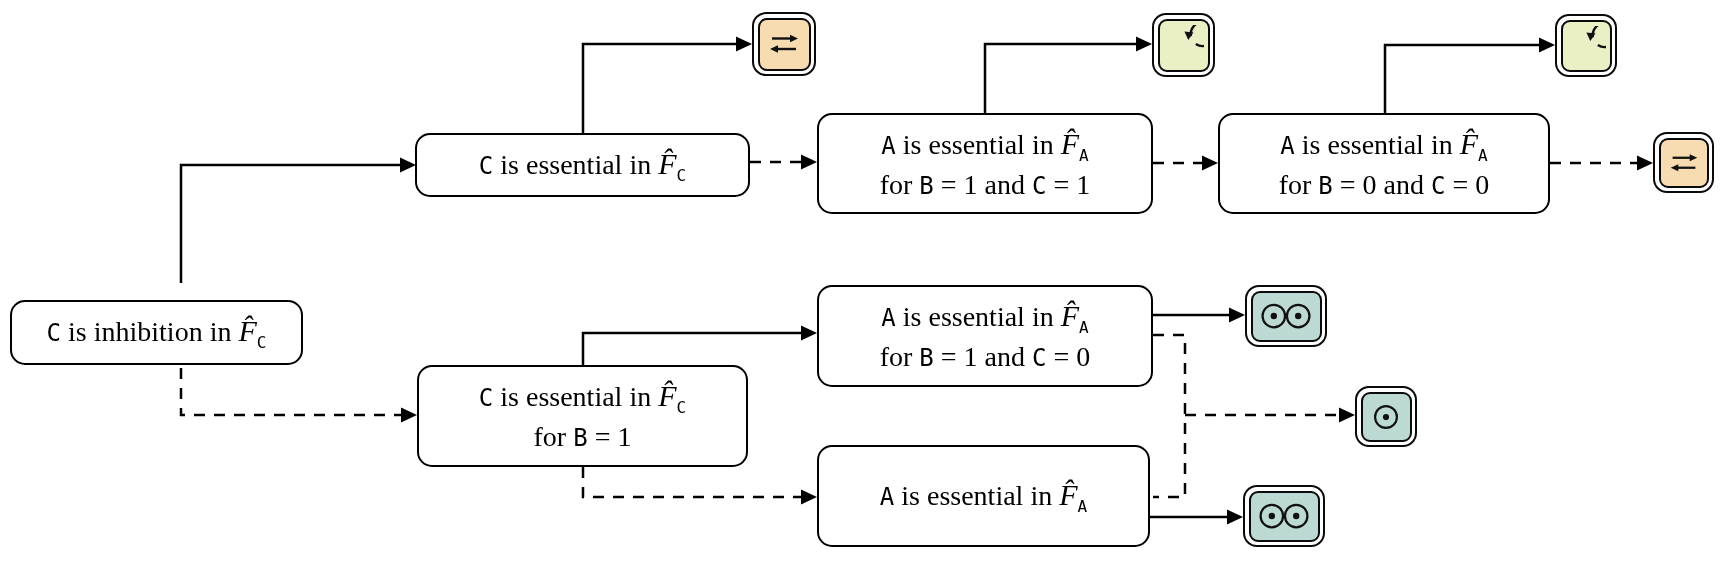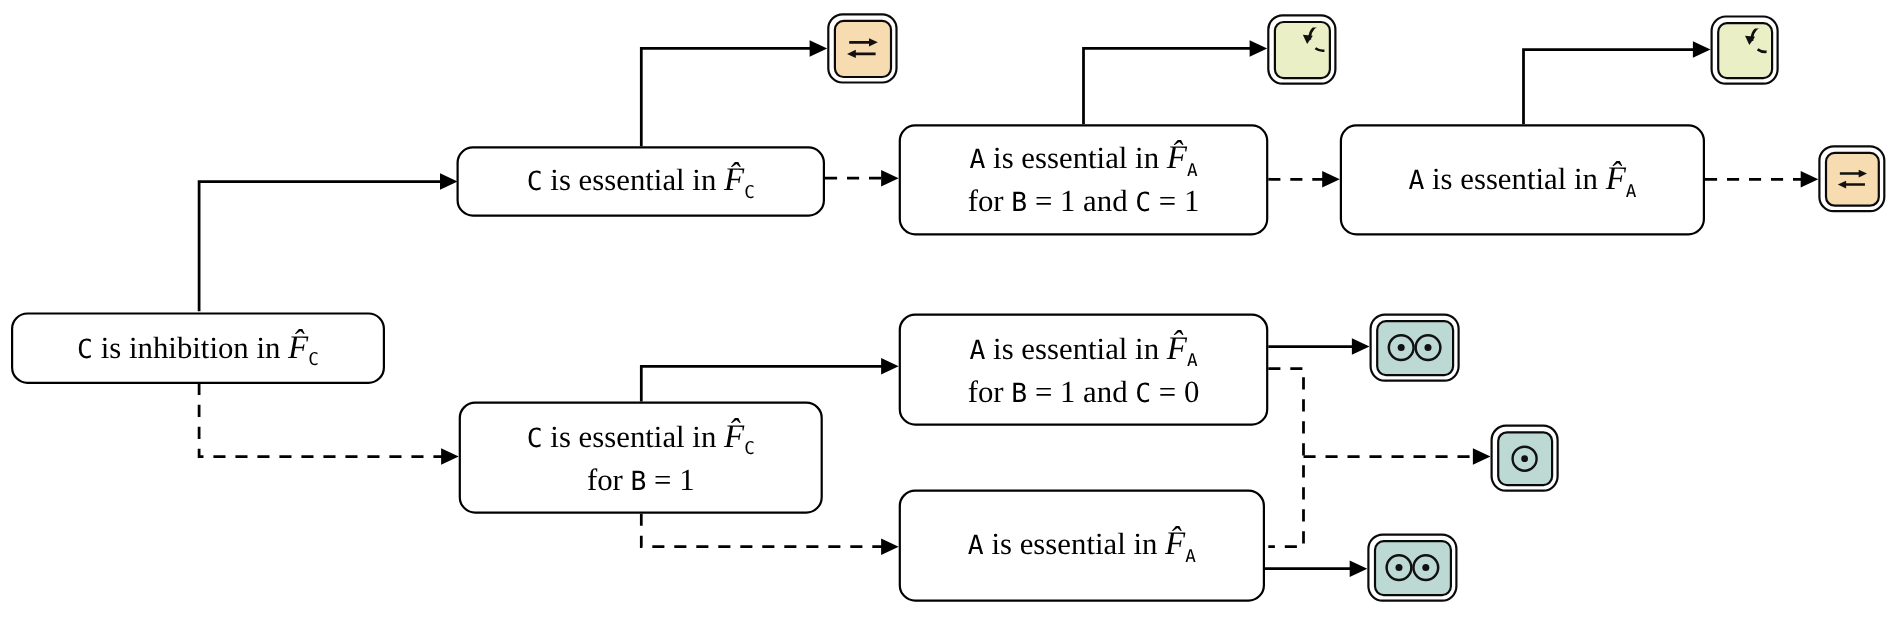--- a/index.html
+++ b/index.html
@@ -55,35 +55,36 @@
     <polygon class="head" points="1218,163 1202,155.5 1202,170.5"></polygon>
     <path class="wire dashed" d="M1550,163 H1638"></path>
     <polygon class="head" points="1653,163 1637,155.5 1637,170.5"></polygon>
     <path class="wire dashed" d="M583,467 V497 H802"></path>
     <polygon class="head" points="817,497 801,489.5 801,504.5"></polygon>
     <path class="wire dashed" d="M1153,335 H1185 V497 H1153"></path>
     <path class="wire dashed" d="M1185,415 H1340"></path>
     <polygon class="head" points="1355,415 1339,407.5 1339,422.5"></polygon>
   </svg>
 
-  <div class="node" style="left:10px;top:284px;width:340px;height:65px">
+  <div class="node" style="left:10px;top:300px;width:293px;height:65px">
     <div class="nline"><span class="seg-tt">C</span><span class="seg-rm"> is inhibition in </span><span class="seg-fh">F̂</span><span class="seg-sub">C</span></div>
   </div>
 
   <div class="node" style="left:415px;top:133px;width:335px;height:64px">
     <div class="nline"><span class="seg-tt">C</span><span class="seg-rm"> is essential in </span><span class="seg-fh">F̂</span><span class="seg-sub">C</span></div>
   </div>
 
   <div class="node" style="left:817px;top:113px;width:336px;height:101px">
     <div class="nline"><span class="seg-tt">A</span><span class="seg-rm"> is essential in </span><span class="seg-fh">F̂</span><span class="seg-sub">A</span></div>
     <div class="nline"><span class="seg-rm">for </span><span class="seg-tt">B</span><span class="seg-rm"> = 1 and </span><span class="seg-tt">C</span><span class="seg-rm"> = 1</span></div>
   </div>
 
   <div class="node" style="left:1218px;top:113px;width:332px;height:101px">
     <div class="nline"><span class="seg-tt">A</span><span class="seg-rm"> is essential in </span><span class="seg-fh">F̂</span><span class="seg-sub">A</span></div>
+    <div class="nline"><span class="seg-rm">for </span><span class="seg-tt">B</span><span class="seg-rm"> = 0 and </span><span class="seg-tt">C</span><span class="seg-rm"> = 0</span></div>
   </div>
 
   <div class="node" style="left:417px;top:365px;width:331px;height:102px">
     <div class="nline"><span class="seg-tt">C</span><span class="seg-rm"> is essential in </span><span class="seg-fh">F̂</span><span class="seg-sub">C</span></div>
     <div class="nline"><span class="seg-rm">for </span><span class="seg-tt">B</span><span class="seg-rm"> = 1</span></div>
   </div>
 
   <div class="node" style="left:817px;top:285px;width:336px;height:102px">
     <div class="nline"><span class="seg-tt">A</span><span class="seg-rm"> is essential in </span><span class="seg-fh">F̂</span><span class="seg-sub">A</span></div>
     <div class="nline"><span class="seg-rm">for </span><span class="seg-tt">B</span><span class="seg-rm"> = 1 and </span><span class="seg-tt">C</span><span class="seg-rm"> = 0</span></div>

